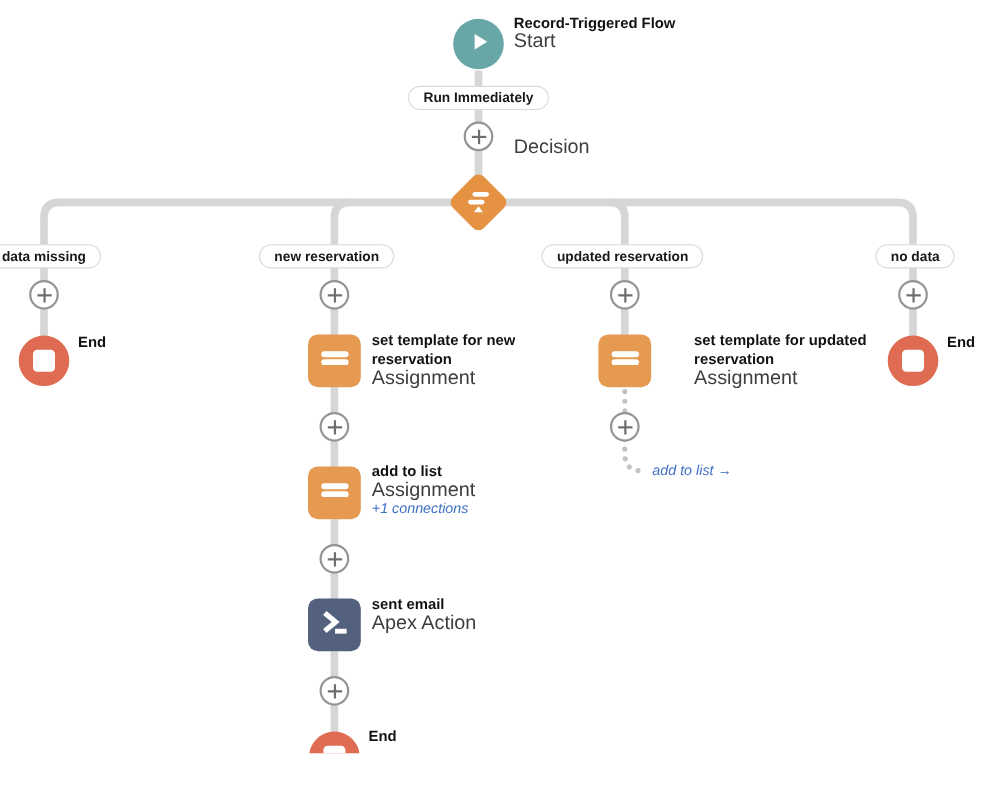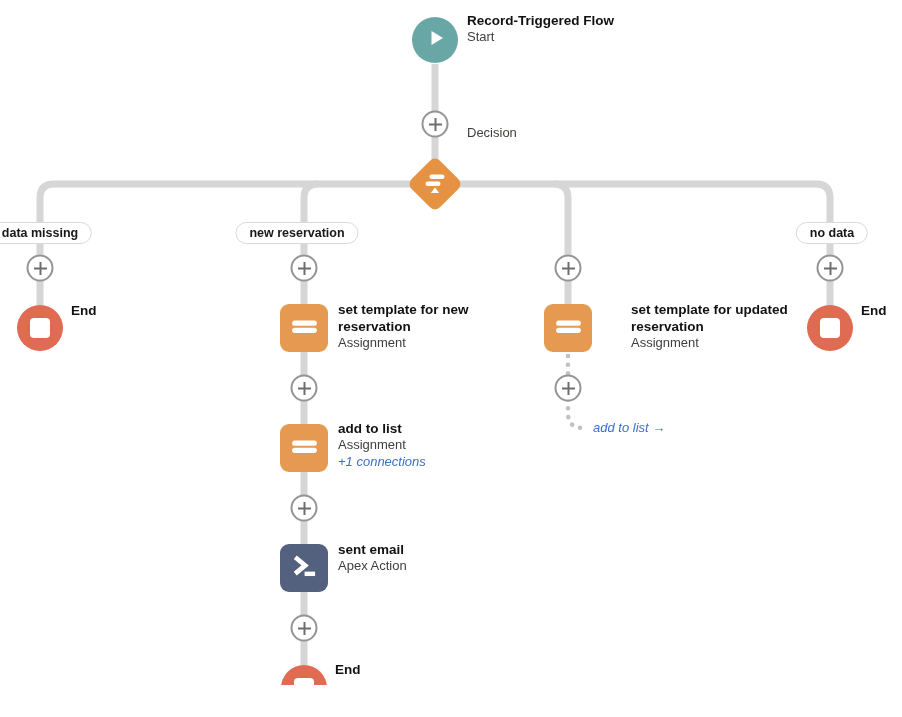--- a/index.html
+++ b/index.html
@@ -33,21 +33,21 @@
 
   
   .pill{position:absolute;z-index:3;height:22px;line-height:20px;box-sizing:border-box;
         background:#fff;border:1px solid #d9d9d9;border-radius:12px;padding:0 13px;
         font-size:12.5px;font-weight:bold;color:#181818;white-space:nowrap;
         transform:translateX(-50%);}
 
   
   .label{position:absolute;z-index:1;}
   .label .title{font-size:13.5px;font-weight:bold;color:#121212;line-height:17px;}
-  .label .sub{font-size:13px;color:#3e3e3c;line-height:16.5px;}
+  .label .sub{font-size:18px;color:#3e3e3c;line-height:16.5px;}
   .link{font-size:13px;font-style:italic;color:var(--c-link,#3e6fc6);line-height:16.5px;cursor:pointer;}
   .goto-link{position:absolute;z-index:2;font-size:13px;font-style:italic;color:var(--c-link,#3e6fc6);cursor:pointer;white-space:nowrap;}
 </style>
 </head>
 <body>
 
 <div id="stage">
 
   <svg id="connectors" width="902" height="717">
     <g stroke="#d6d6d6" stroke-width="7" fill="none">
@@ -66,20 +66,21 @@
     <span>
       <svg width="24" height="24" viewBox="0 0 24 24">
           <polygon points="8.5,5 20,12 8.5,19" fill="#fff"></polygon>
         </svg>
     </span>
   </div>
   <div class="label" style="left:467px;top:12px">
     <div class="title">Record-Triggered Flow</div>
     <div class="sub">Start</div>
   </div>
+  <div class="pill" style="left:435px;top:78px">Run Immediately</div>
 
   <button class="plus" style="left:435px;top:124px">
     <span><span class="h"></span><span class="v"></span></span>
   </button>
 
   <div class="label" style="left:467px;top:125px">
     <div class="sub">Decision</div>
   </div>
   <div class="node diamond" style="left:435px;top:184px">
     <div class="unrot">
@@ -88,20 +89,21 @@
           <rect x="6.5" y="4.5" width="15" height="4.4" rx="2.2"></rect>
           <rect x="2.5" y="11.5" width="15" height="4.4" rx="2.2"></rect>
           <polygon points="12,17.5 16.2,23 7.8,23"></polygon>
         </svg>
       </span>
     </div>
   </div>
 
   <div class="pill" style="left:40px;top:222px">data missing</div>
   <div class="pill" style="left:297px;top:222px">new reservation</div>
+  <div class="pill" style="left:566px;top:222px">updated reservation</div>
   <div class="pill" style="left:832px;top:222px">no data</div>
 
   <button class="plus" style="left:40px;top:268px"><span><span class="h"></span><span class="v"></span></span></button>
   <button class="plus" style="left:304px;top:268px"><span><span class="h"></span><span class="v"></span></span></button>
   <button class="plus" style="left:568px;top:268px"><span><span class="h"></span><span class="v"></span></span></button>
   <button class="plus" style="left:830px;top:268px"><span><span class="h"></span><span class="v"></span></span></button>
 
   <div class="node center circle46 end-node" style="left:40px;top:328px">
     <span class="end-square"></span>
   </div>

